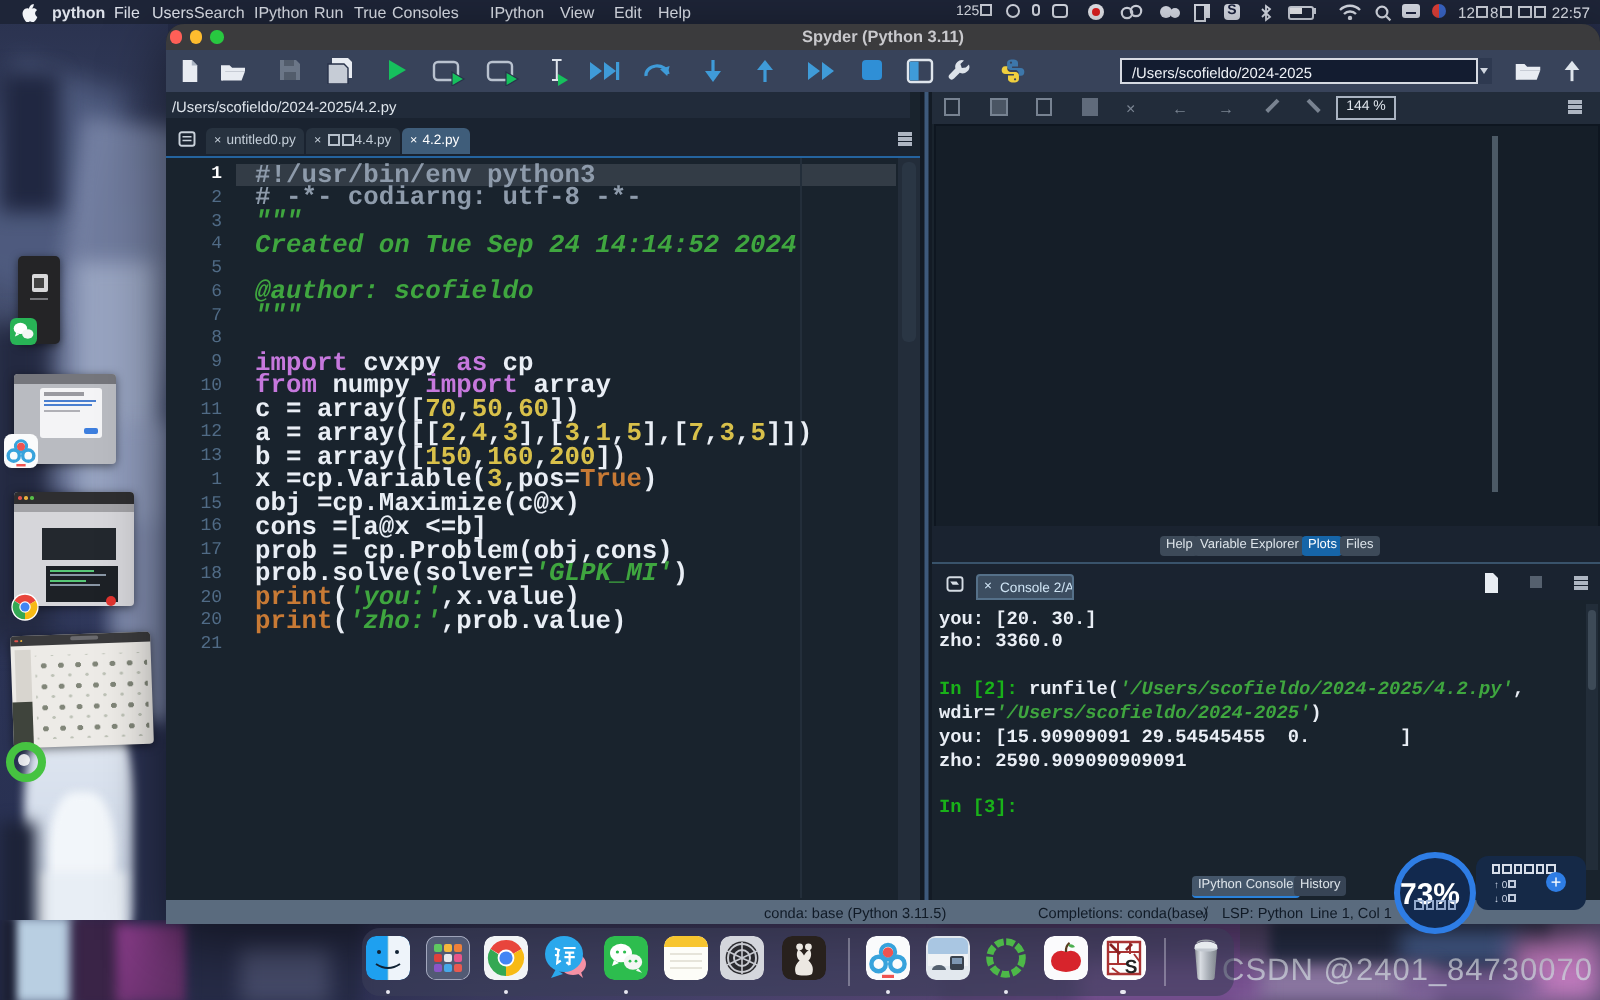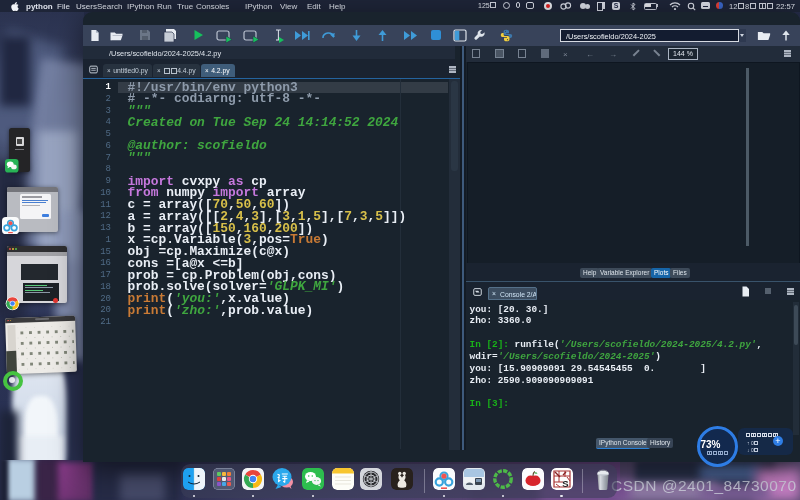--- a/index.html
+++ b/index.html
@@ -245,20 +245,26 @@
   <svg class="mi" style="left:687px;top:1.5px;" width="9" height="9" viewBox="0 0 9 9">
       <circle cx="4" cy="4" r="2.7" fill="none" stroke="#d8dce6" stroke-width="1.1"></circle>
       <path d="M6 6l2.2 2.2" stroke="#d8dce6" stroke-width="1.1"></path>
     </svg>
   <div class="mi" style="left:701px;top:2px;width:9px;height:7px;background:#d8dce6;border-radius:1.5px;"></div>
   <div class="mi" style="left:703px;top:5.5px;width:5px;height:1.5px;background:#1d2440;"></div>
   <div class="mi" style="left:716px;top:2px;width:7px;height:7px;border-radius:50%;background:linear-gradient(90deg,#e04038 50%,#3a66c8 50%);"></div>
   <span class="mi" style="left:729px;font-size:7.6px;">12<i class="cjk" style="width:6.5px;height:6.5px;"></i>8<i class="cjk" style="width:6.5px;height:6.5px;"></i> <i class="cjk" style="width:6.5px;height:6.5px;"></i><i class="cjk" style="width:6.5px;height:6.5px;"></i> 22:57</span>
 </div>
 <div id="win" class="abs">
+  <div id="titlebar" class="abs">
+    <div class="tl" style="left:1.6px;background:#ff5f57;"></div>
+    <div class="tl" style="left:11.8px;background:#febc2e;"></div>
+    <div class="tl" style="left:22px;background:#28c840;"></div>
+    <div id="wtitle" class="abs">Spyder (Python 3.11)</div>
+  </div>
   <div id="toolbar" class="abs">
     <svg class="ti" style="left:7px;top:4px;" width="10" height="13" viewBox="0 0 11 14">
         <path d="M1.5 1h5l3 3v9h-8z" fill="#e8ecf2"></path>
         <path d="M6.5 1l3 3h-3z" fill="#aab4c2"></path>
       </svg>
     <svg class="ti" style="left:26px;top:4.5px;" width="15" height="12" viewBox="0 0 16 14">
         <path d="M1 3h5l1.5 1.5H15v2H3.5L2 12H1z" fill="#e8ecf2"></path>
         <path d="M2.2 6.5H15L13 12H1.5z" fill="#e8ecf2"></path>
       </svg>
     <svg class="ti" style="left:56px;" width="12" height="12" viewBox="0 0 12 12">
@@ -325,21 +331,21 @@
     <svg class="ti" style="left:674px;" width="14" height="13" viewBox="0 0 16 14">
         <path d="M1 3h5l1.5 1.5H15v2H3.5L2 12H1z" fill="#e8ecf2"></path>
         <path d="M2.2 6.5H15L13 12H1.5z" fill="#e8ecf2"></path>
       </svg>
     <svg class="ti" style="left:697px;" width="12" height="13" viewBox="0 0 13 13">
         <path d="M6.5 4v8" stroke="#dfe5ec" stroke-width="1.6"></path>
         <path d="M2.5 6L6.5 1l4 5z" fill="#dfe5ec"></path>
       </svg>
   </div>
   <div id="pathbar" class="abs">
-      <span style="position:absolute;left:3px;top:3px;margin-left:23px;">/Users/scofieldo/2024-2025/4.2.py</span>
+      <span style="position:absolute;left:3px;top:3px;">/Users/scofieldo/2024-2025/4.2.py</span>
     </div>
   <div id="tabbar" class="abs">
     <svg style="position:absolute;left:6px;top:6px;" width="9" height="9" viewBox="0 0 12 11">
         <rect x="1" y="1" width="10" height="9" rx="1.5" fill="none" stroke="#c9d1da" stroke-width="1.3"></rect>
         <path d="M3 4h6M3 6.5h6" stroke="#c9d1da" stroke-width="1.1"></path>
       </svg>
     <div style="position:absolute;left:366px;top:7px;width:7px;height:1.5px;background:#aeb6c2;box-shadow:0 2.5px #aeb6c2,0 5px #aeb6c2;"></div>
     <div class="etab" style="left:20px;width:49px;"><span class="x">×</span>untitled0.py</div>
     <div class="etab" style="left:70px;width:47px;"><span class="x">×</span><i class="cjk" style="width:6px;height:6px;"></i><i class="cjk" style="width:6px;height:6px;"></i>4.4.py</div>
     <div class="etab on" style="left:118px;width:34px;background:#3f5d7a;color:#fff;"><span class="x">×</span>4.2.py</div>
@@ -417,20 +423,27 @@
       <div id="ccode"><div>you: [20. 30.]</div><div>zho: 3360.0</div><div> </div><div><span class="gp">In [2]:</span> runfile(<span class="st">'/Users/scofieldo/2024-2025/4.2.py'</span>,</div><div>wdir=<span class="st">'/Users/scofieldo/2024-2025'</span>)</div><div>you: [15.90909091 29.54545455  0.        ]</div><div>zho: 2590.909090909091</div><div> </div><div><span class="gp">In [3]:</span></div></div>
       <div id="cscroll" class="abs">
           <div class="th"></div>
         </div>
     </div>
     <div id="itabs" class="abs">
       <div class="ptab" style="left:130px;background:#44566a;border-bottom:1.5px solid #2a82da;">IPython Console</div>
       <div class="ptab" style="left:181px;background:#374455;">History</div>
     </div>
   </div>
+  <div id="statusbar" class="abs">
+    <span style="left:299px;">conda: base (Python 3.11.5)</span>
+    <span style="left:436px;">Completions: conda(base)</span>
+    <span style="left:517px;">√</span>
+    <span style="left:528px;">LSP: Python</span>
+    <span style="left:572px;">Line 1, Col 1</span>
+  </div>
 </div>
 <div id="dock" class="abs">
   <svg class="di" style="left:2px;" viewBox="0 0 22 22" width="22" height="22">
       <rect width="22" height="22" rx="5" fill="#1ea0f0"></rect>
       <path d="M11 0h6a5 5 0 0 1 5 5v12a5 5 0 0 1-5 5h-6z" fill="#eef4fa"></path>
       <path d="M11 0v22" stroke="#9cc" stroke-width="0.4"></path>
       <circle cx="6.5" cy="8" r="1" fill="#123"></circle>
       <circle cx="15.5" cy="8" r="1" fill="#123"></circle>
       <path d="M5 14q6 4 12 0" stroke="#123" stroke-width="1" fill="none"></path>
     </svg>
@@ -545,21 +558,21 @@
       <path d="M6.5 3.5c1.5-1.8 7.5-1.8 9 0" fill="none" stroke="#999ea6" stroke-width="0.8"></path>
     </svg>
   <div class="dot" style="left:11.75px;"></div>
   <div class="dot" style="left:70.75px;"></div>
   <div class="dot" style="left:130.75px;"></div>
   <div class="dot" style="left:261.75px;"></div>
   <div class="dot" style="left:320.75px;"></div>
   <div class="dot" style="left:379.25px;"></div>
 </div>
 <div id="mem" class="abs">
-  <div style="position:absolute;left:0;top:10px;width:21px;text-align:center;color:#fff;font-size:10px;font-weight:bold;">73%</div>
+  <div style="position:absolute;left:0;top:10px;width:21px;color:#fff;font-size:15px;font-weight:bold;">73%</div>
   <div style="position:absolute;left:0;top:21px;width:35px;text-align:center;color:#9fb6d8;font-size:5px;"><i class="cjk" style="width:4.5px;height:4.5px;"></i><i class="cjk" style="width:4.5px;height:4.5px;"></i><i class="cjk" style="width:4.5px;height:4.5px;"></i><i class="cjk" style="width:4.5px;height:4.5px;"></i></div>
 </div>
 <div id="assist" class="abs">
   <div style="position:absolute;left:7px;top:4px;color:#e8eef8;font-size:5px;"><i class="cjk" style="width:4.5px;height:4.5px;margin-right:.6px;"></i><i class="cjk" style="width:4.5px;height:4.5px;margin-right:.6px;"></i><i class="cjk" style="width:4.5px;height:4.5px;margin-right:.6px;"></i><i class="cjk" style="width:4.5px;height:4.5px;margin-right:.6px;"></i><i class="cjk" style="width:4.5px;height:4.5px;margin-right:.6px;"></i><i class="cjk" style="width:4.5px;height:4.5px;"></i></div>
   <div style="position:absolute;left:9px;top:12px;color:#cfd8e8;font-size:5px;">↑ 0<i class="cjk" style="width:4px;height:4px;"></i></div>
   <div style="position:absolute;left:9px;top:18.5px;color:#cfd8e8;font-size:5px;">↓ 0<i class="cjk" style="width:4px;height:4px;"></i></div>
   <div style="position:absolute;left:35px;top:8px;width:10px;height:10px;border-radius:50%;background:#2e7de5;color:#fff;font-size:9px;text-align:center;line-height:10px;">+</div>
 </div>
 
 </body></html>

